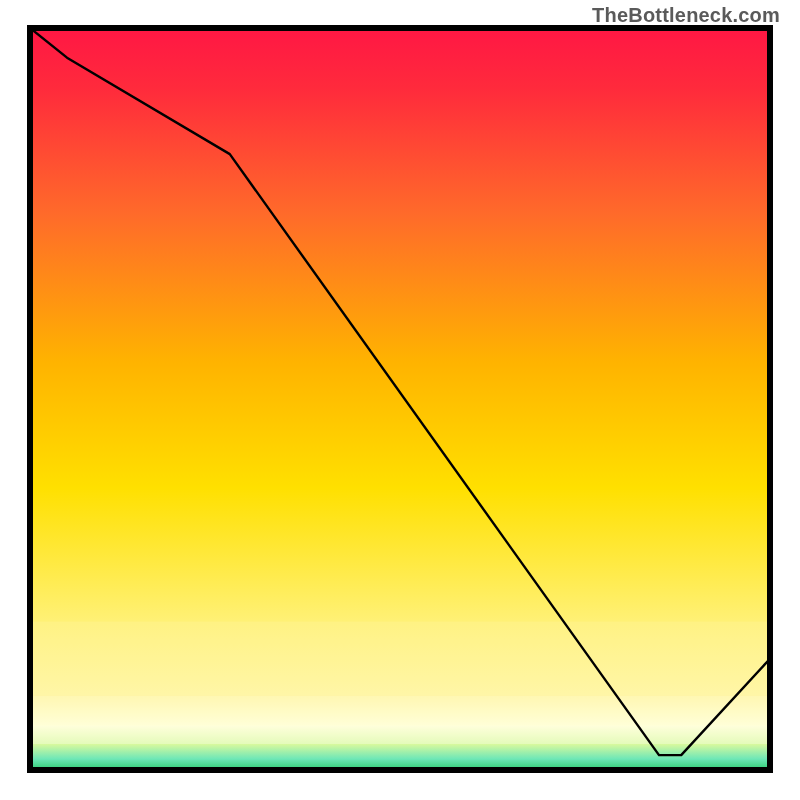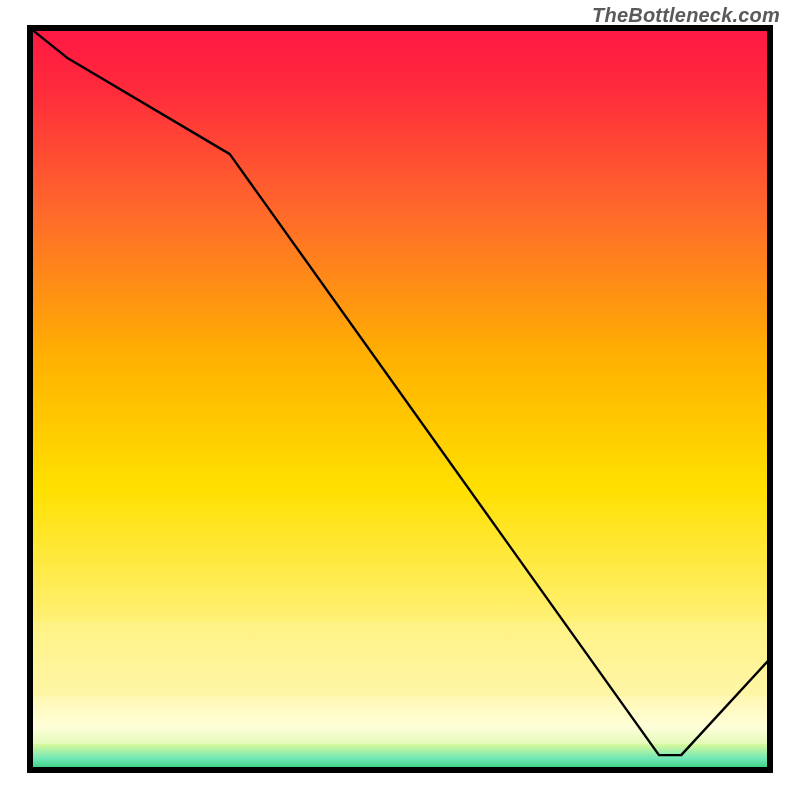--- a/index.html
+++ b/index.html
@@ -17,21 +17,20 @@
   }
   .watermark {
     position: absolute;
     top: 4px;
     right: 20px;
     font-family: Arial, Helvetica, sans-serif;
     font-size: 20px;
     font-weight: 600;
     color: #5a5a5a;
     letter-spacing: 0.2px;
-    font-style: italic;
   }
   svg {
     display: block;
   }
 </style>
 </head>
 <body>
 
 <div class="wrap">
   <div class="watermark">TheBottleneck.com</div>

